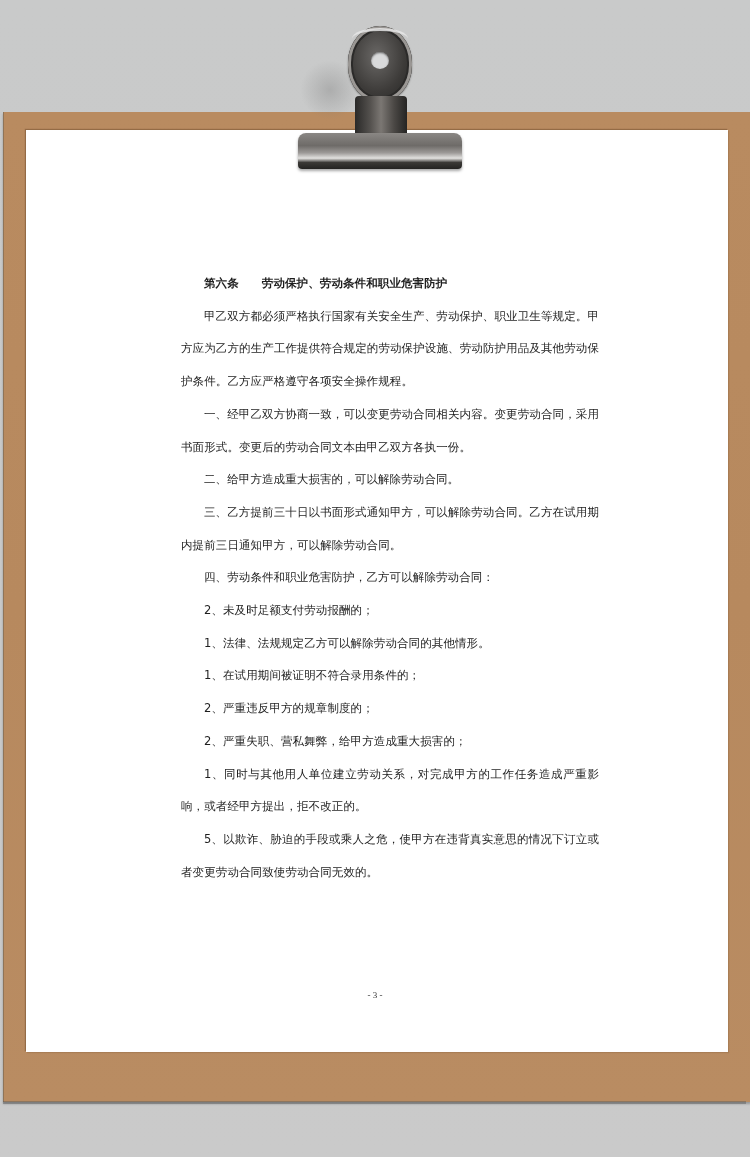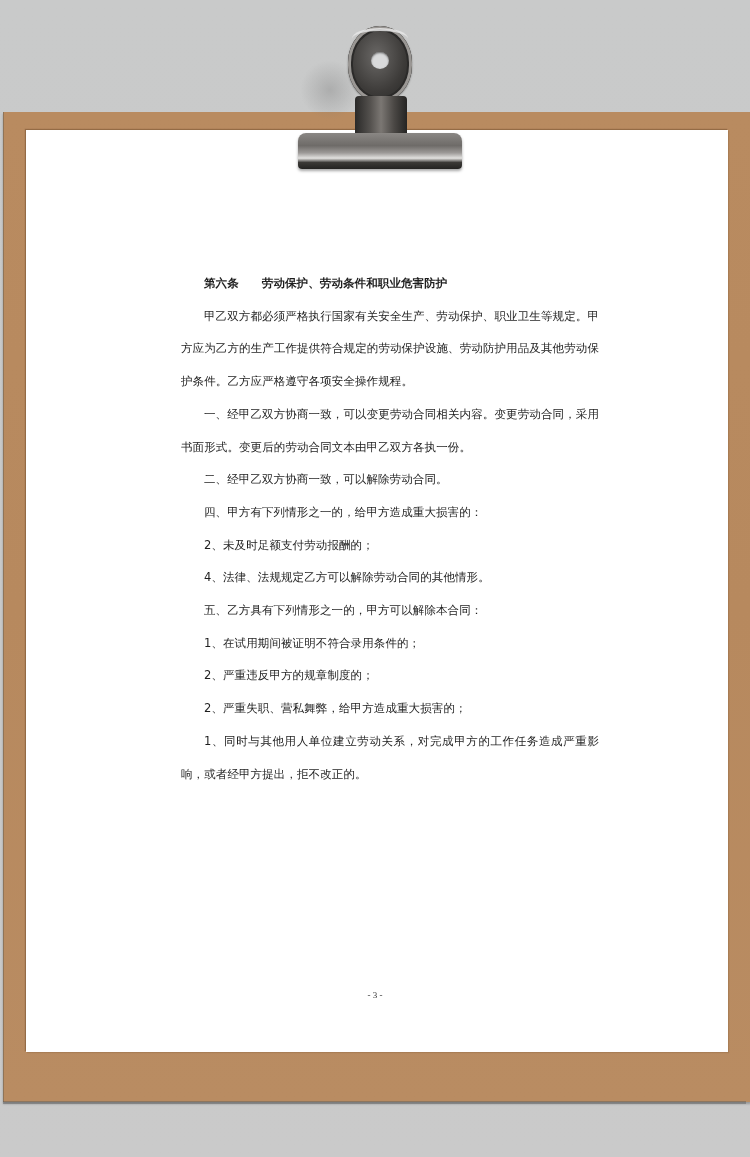--- a/index.html
+++ b/index.html
@@ -86,24 +86,25 @@
   <div class="clip-hole"></div>
   <div class="clip-neck"></div>
   <div class="clip-base"></div>
 </div>
 
 <div class="doc">
   <p class="heading"><span>第六条</span><span class="gap"></span><span>劳动保护、劳动条件和职业危害防护</span></p>
   <p>甲乙双方都必须严格执行国家有关安全生产、劳动保护、职业卫生等规定。甲方应为乙方的生产工作提供符合规定的劳动保护设施、劳动防护用品及其他劳动保护条件。乙方应严格遵守各项安全操作规程。</p>
 
   <p>一、经甲乙双方协商一致，可以变更劳动合同相关内容。变更劳动合同，采用书面形式。变更后的劳动合同文本由甲乙双方各执一份。</p>
-  <p>二、经甲乙双方协商一致，可以解除劳动合同。</p>
-  <p>四、甲方有下列情形之一的，给甲方造成重大损害的：</p>
+  <p>二、给甲方造成重大损害的，可以解除劳动合同。</p>
+  <p>三、乙方提前三十日以书面形式通知甲方，可以解除劳动合同。乙方在试用期内提前三日通知甲方，可以解除劳动合同。</p>
+  <p>四、劳动条件和职业危害防护，乙方可以解除劳动合同：</p>
   <p>2、未及时足额支付劳动报酬的；</p>
-  <p>4、法律、法规规定乙方可以解除劳动合同的其他情形。</p>
-  <p>五、乙方具有下列情形之一的，甲方可以解除本合同：</p>
+  <p>1、法律、法规规定乙方可以解除劳动合同的其他情形。</p>
   <p>1、在试用期间被证明不符合录用条件的；</p>
   <p>2、严重违反甲方的规章制度的；</p>
   <p>2、严重失职、营私舞弊，给甲方造成重大损害的；</p>
   <p>1、同时与其他用人单位建立劳动关系，对完成甲方的工作任务造成严重影响，或者经甲方提出，拒不改正的。</p>
+  <p>5、以欺诈、胁迫的手段或乘人之危，使甲方在违背真实意思的情况下订立或者变更劳动合同致使劳动合同无效的。</p>
 </div>
 
 <div class="page-number">- 3 -</div>
 
 </body></html>

